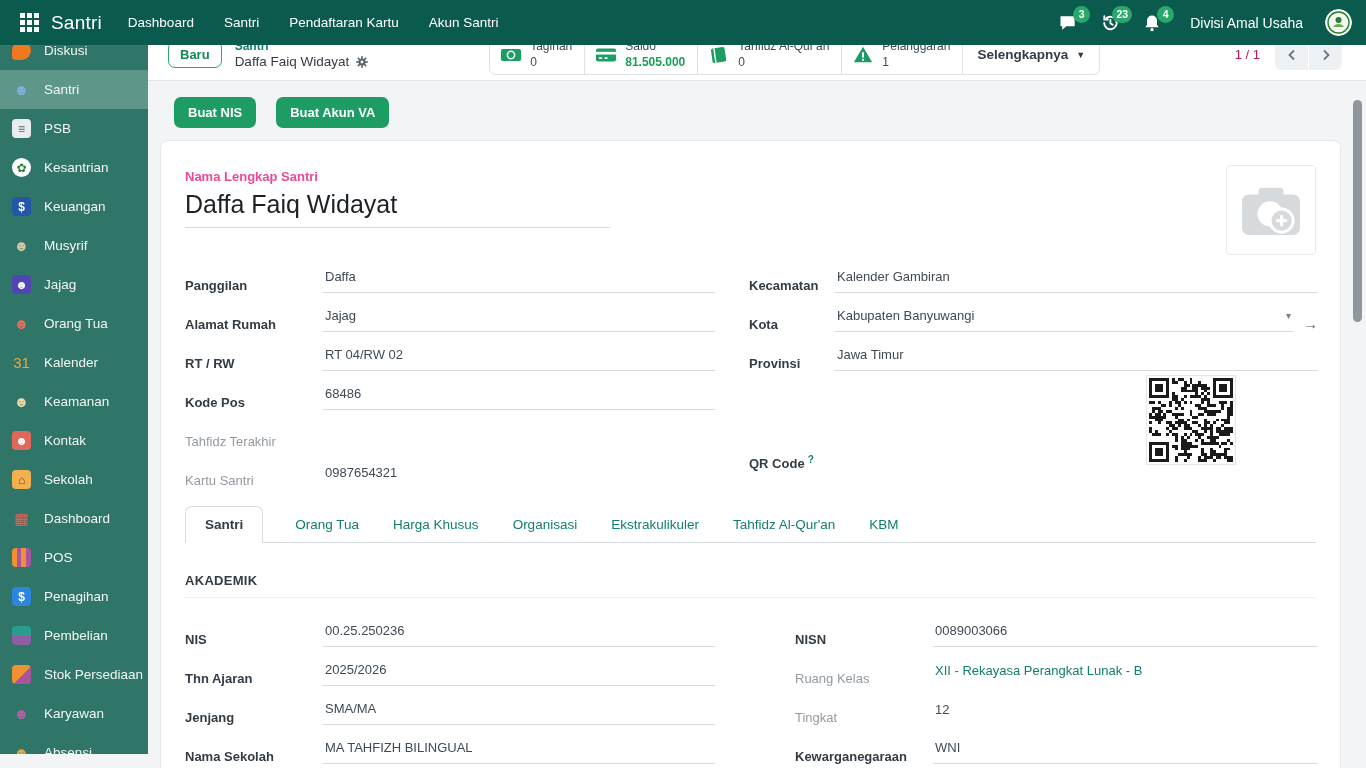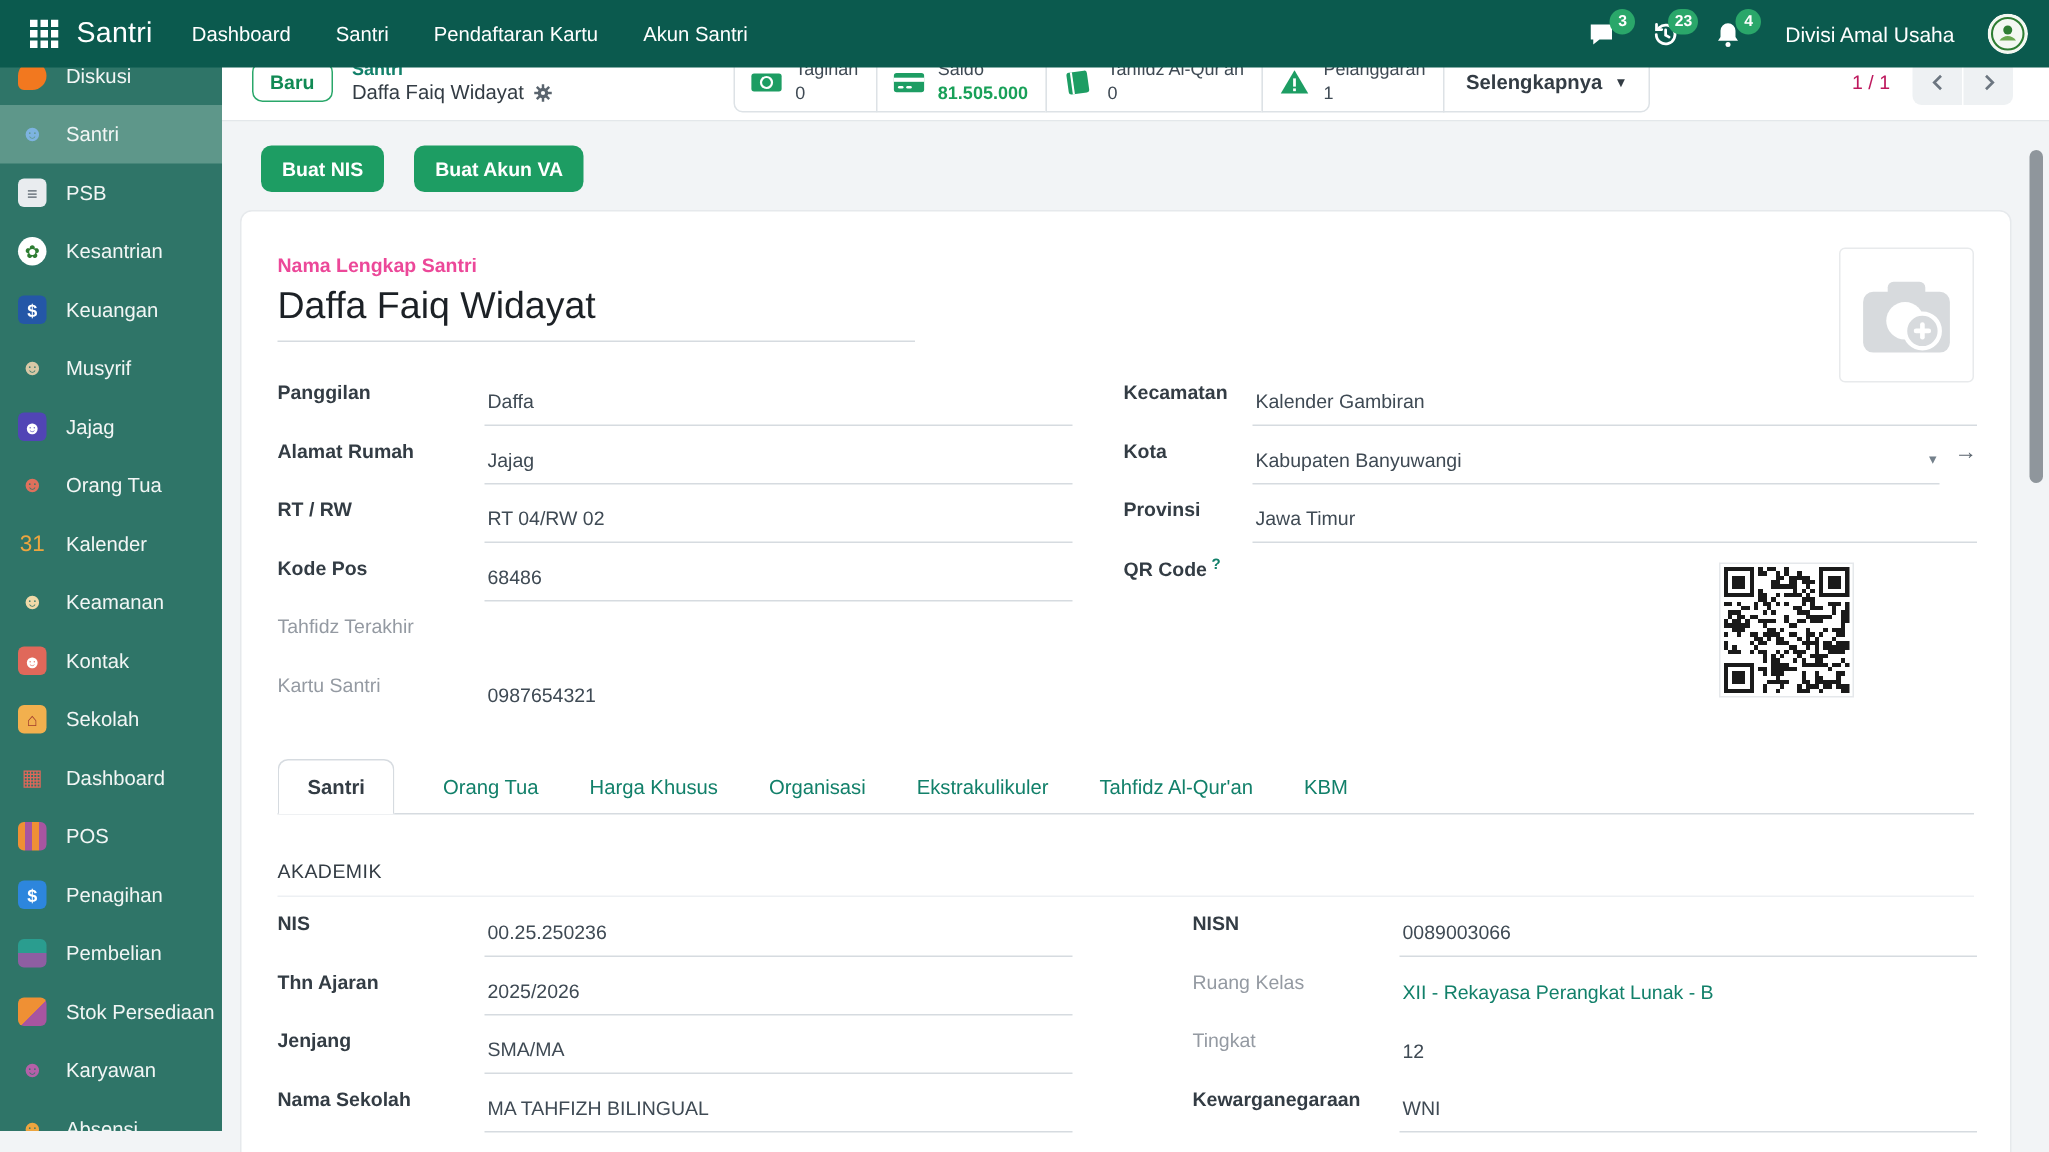--- a/index.html
+++ b/index.html
@@ -61,40 +61,40 @@
   .action-row{display:flex;gap:20px;margin-bottom:12px;margin-left:14px;}
   .btn-green{background:var(--accent-green);color:#fff;border:none;border-radius:7px;font-size:13px;font-weight:700;padding:8px 14px;cursor:pointer;font-family:inherit;}
 
   
   .card{position:relative;background:#fff;border:1px solid #e6e9ec;border-radius:8px;height:640px;padding:28px 24px 0 24px;overflow:hidden;}
   .name-label{font-size:13px;font-weight:700;color:#ec4899;}
   .name-value{font-size:25px;color:#1c2126;margin-top:6px;padding-bottom:8px;border-bottom:1px solid var(--underline);width:425px;}
   .photo-box{position:absolute;top:24px;right:24px;width:90px;height:90px;border:1px solid #e8eaec;border-radius:4px;display:flex;align-items:center;justify-content:center;cursor:pointer;background:#fff;}
 
   .fgrid{display:grid;grid-template-columns:530px 569px;column-gap:34px;margin-top:26px;}
-  .frow{min-height:39px;display:flex;align-items:flex-start;}
+  .frow{min-height:39px;display:flex;align-items:flex-end;}
   .flabel{width:138px;flex:none;font-size:13px;color:var(--gray-label);padding-right:8px;}
   .flabel.b{color:#333c44;font-weight:700;}
   .fctrl{flex:1;display:flex;align-items:center;min-height:30px;padding:4px 2px 6px 2px;}
   .frow .fctrl.u{border-bottom:1px solid var(--underline);cursor:text;}
   .fval{font-size:13px;color:#3f4a54;}
   .fval.teal{color:var(--link-teal);cursor:pointer;}
   .help-sup{color:var(--link-teal);font-size:10px;vertical-align:super;margin-left:3px;cursor:pointer;}
   .caret{margin-left:auto;color:#74808b;font-size:10px;cursor:pointer;}
   .goarrow{color:#5a646e;font-size:15px;margin-left:10px;cursor:pointer;}
   .col-right .flabel{width:86px;}
   .qr-row{align-items:flex-start;}
   .qr-wrap{margin-left:auto;margin-right:80px;border:1px solid #e5e8eb;padding:2px;background:#fff;}
 
   
   .tabs{display:flex;align-items:flex-end;border-bottom:1px solid var(--underline);margin-top:18px;column-gap:30px;}
   .tab{font-size:13.5px;color:var(--link-teal);padding:10px 2px;cursor:pointer;white-space:nowrap;}
   .tab.active{color:#333c44;font-weight:600;background:#fff;border:1px solid var(--underline);border-bottom:1px solid #fff;border-radius:7px 7px 0 0;padding:10px 19px;margin-bottom:-1px;}
 
-  .section-head{margin-top:30px;font-size:13px;font-weight:400;color:#333c44;letter-spacing:.3px;padding-bottom:9px;border-bottom:1px solid #edf0f3;}
+  .section-head{margin-top:30px;font-size:13px;font-weight:700;color:#333c44;letter-spacing:.3px;padding-bottom:9px;border-bottom:1px solid #edf0f3;}
   .fgrid2{display:grid;grid-template-columns:530px 569px;column-gap:34px;margin-top:10px;}
   .fgrid2 .col-right .flabel{width:138px;}
   .fgrid2 .col-right .frow{padding-left:46px;}
 
   
   .scroll-thumb{position:absolute;top:100px;right:4px;width:9px;height:222px;border-radius:5px;background:#8f969c;z-index:40;}
   svg{display:block;}
 </style>
 </head>
 <body>

